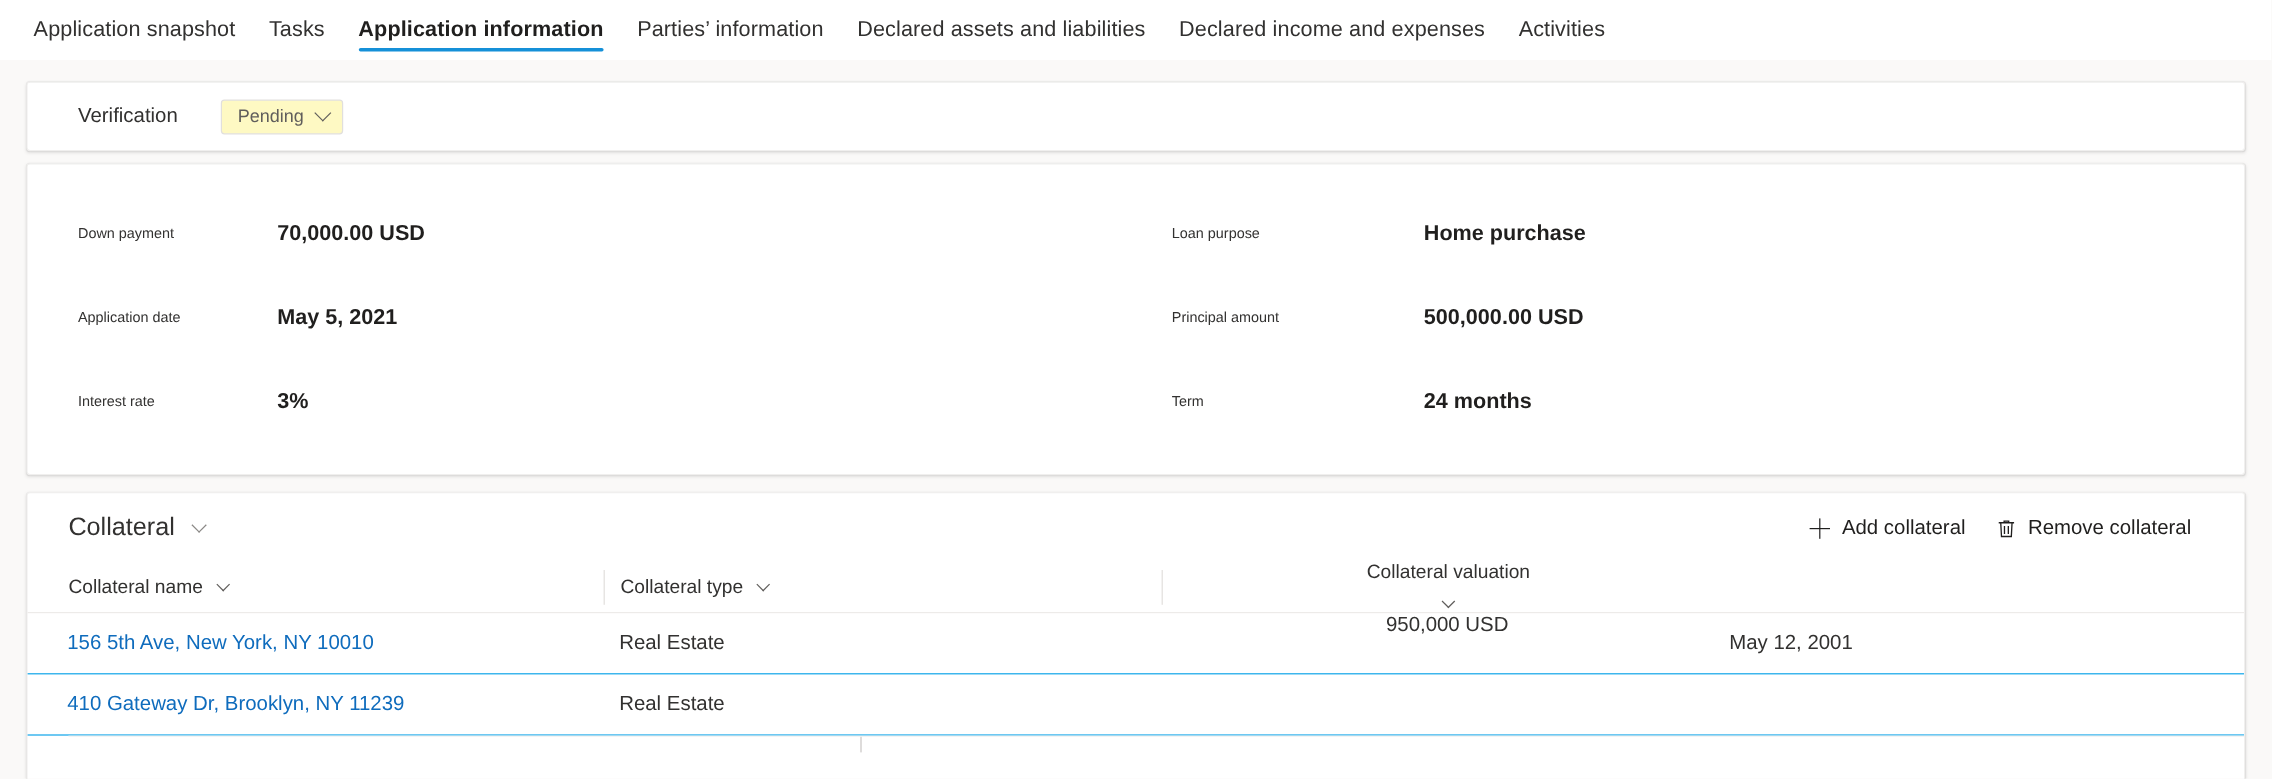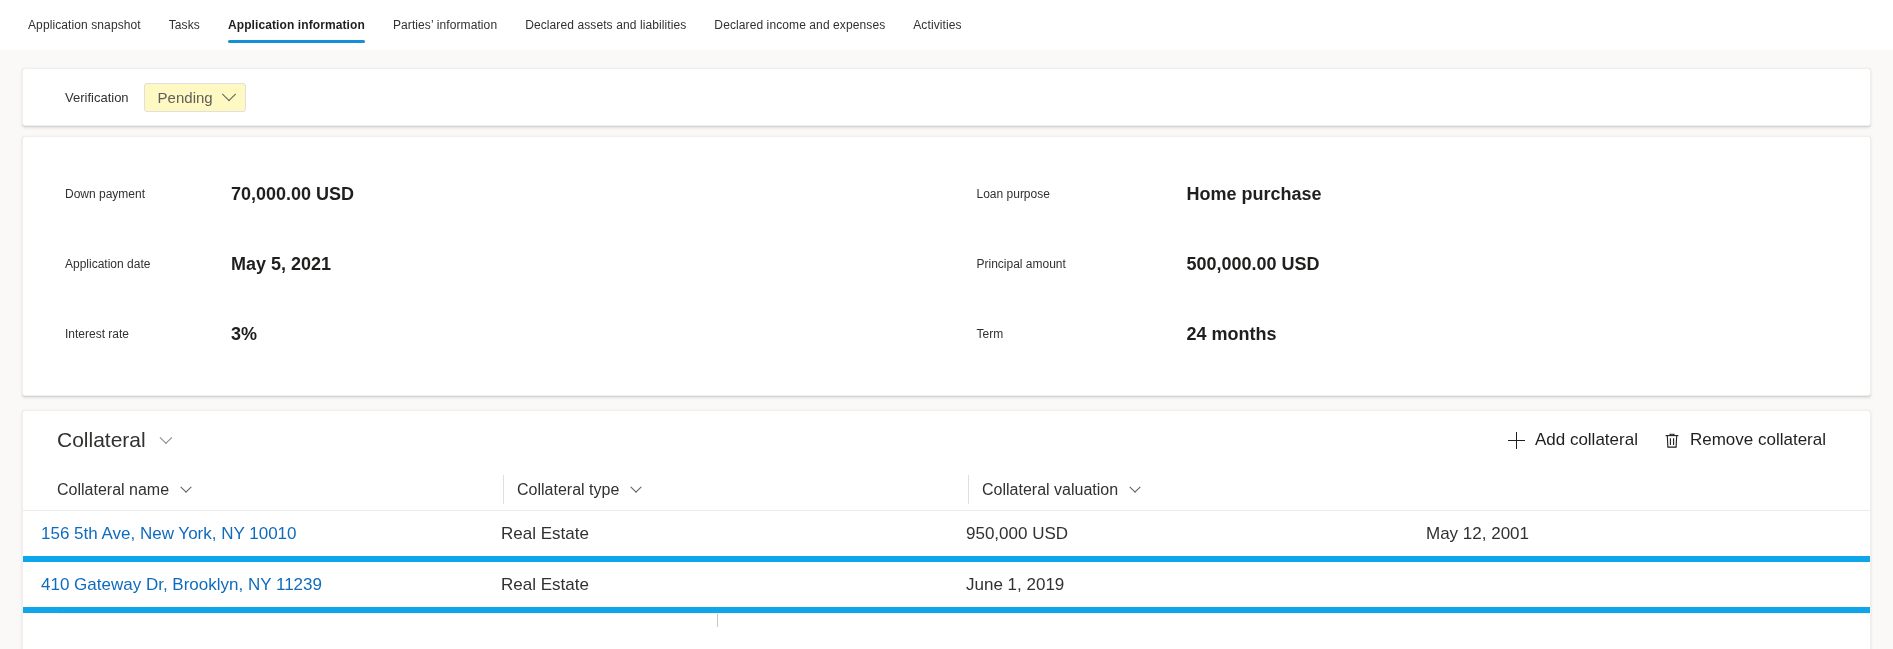--- a/index.html
+++ b/index.html
@@ -27,21 +27,21 @@
     display: flex;
     align-items: stretch;
     padding: 0 12px 0 14px;
     border-bottom: 1px solid #ffffff;
   }
   .tab {
     position: relative;
     display: flex;
     align-items: center;
     padding: 0 14px;
-    font-size: 12px;
+    font-size: 18px;
     color: #323130;
     white-space: nowrap;
     cursor: pointer;
     letter-spacing: 0.1px;
   }
   .tab.active {
     font-weight: 700;
     color: #201f1e;
   }
   .tab.active::after {
@@ -65,23 +65,23 @@
   }
 
   .verification-card {
     margin-top: 18px;
     height: 58px;
     display: flex;
     align-items: center;
     padding-left: 42px;
   }
   .verification-label {
-    font-size: 13px;
-    color: #323130;
-    margin-right: 15px;
+    font-size: 17px;
+    color: #323130;
+    margin-right: 36px;
   }
   .status-pill {
     display: inline-flex;
     align-items: center;
     gap: 11px;
     border: 1px solid #e1dfdd;
     border-radius: 3px;
     background: #fef9c3;
     padding: 5px 11px 5px 13px;
     font-size: 15px;
@@ -220,29 +220,29 @@
   .gh .chev {
     width: 8px; height: 8px;
     border-width: 1.3px;
     border-right-color: #605e5c;
     border-bottom-color: #605e5c;
     transform: rotate(45deg) translate(-2px,-2px);
   }
 
   .c1 { width: 460px; }
   .c2 { width: 465px; }
-  .c3 { width: 460px; }
+  .c3 { width: 460px; flex-direction: column; }
   .c4 { width: 420px; }
 
   .grid-row {
     display: flex;
     height: 51px;
     align-items: center;
-    border-bottom: 6px solid #0ea5e9;
-    padding-left: 18px;
+    border-bottom: 1px solid #0ea5e9;
+    padding-left: 33px;
   }
   .cell {
     font-size: 17px;
     color: #323130;
     padding-right: 10px;
     display: flex;
     align-items: center;
     height: 100%;
   }
   .cell-link {
@@ -393,21 +393,20 @@
       <div class="grid-row">
         <span class="cell c1 cell-link">156 5th Ave, New York, NY 10010</span>
         <span class="cell c2">Real Estate</span>
         <span class="cell c3">950,000 USD</span>
         <span class="cell c4">May 12, 2001</span>
       </div>
 
       <div class="grid-row">
         <span class="cell c1 cell-link">410 Gateway Dr, Brooklyn, NY 11239</span>
         <span class="cell c2">Real Estate</span>
-        <span class="cell c4">June 1, 2019</span>
       </div>
 
       <div class="grid-foot"></div>
 
     </div>
   </div>
 
 </div>
 
 </body></html>

